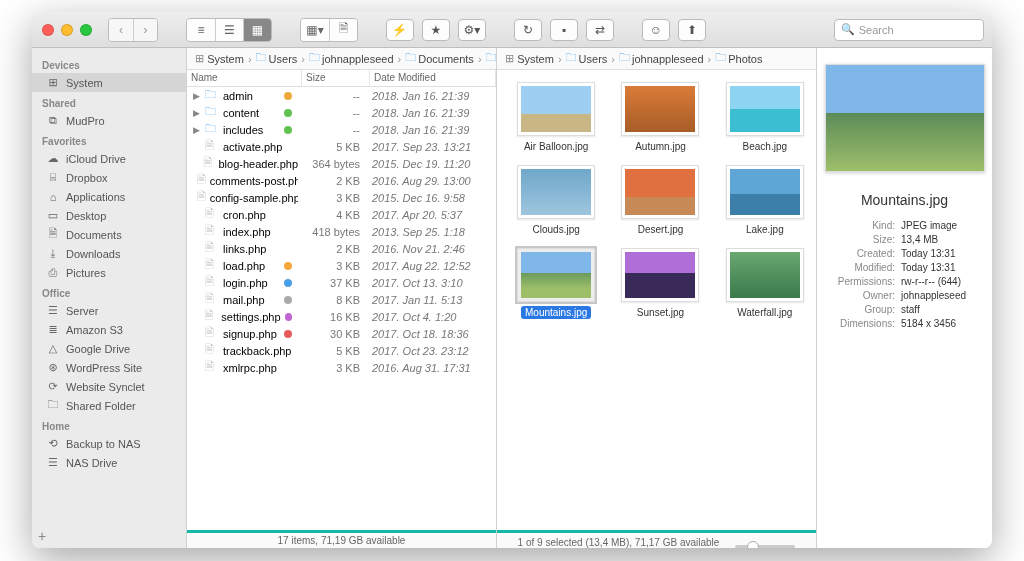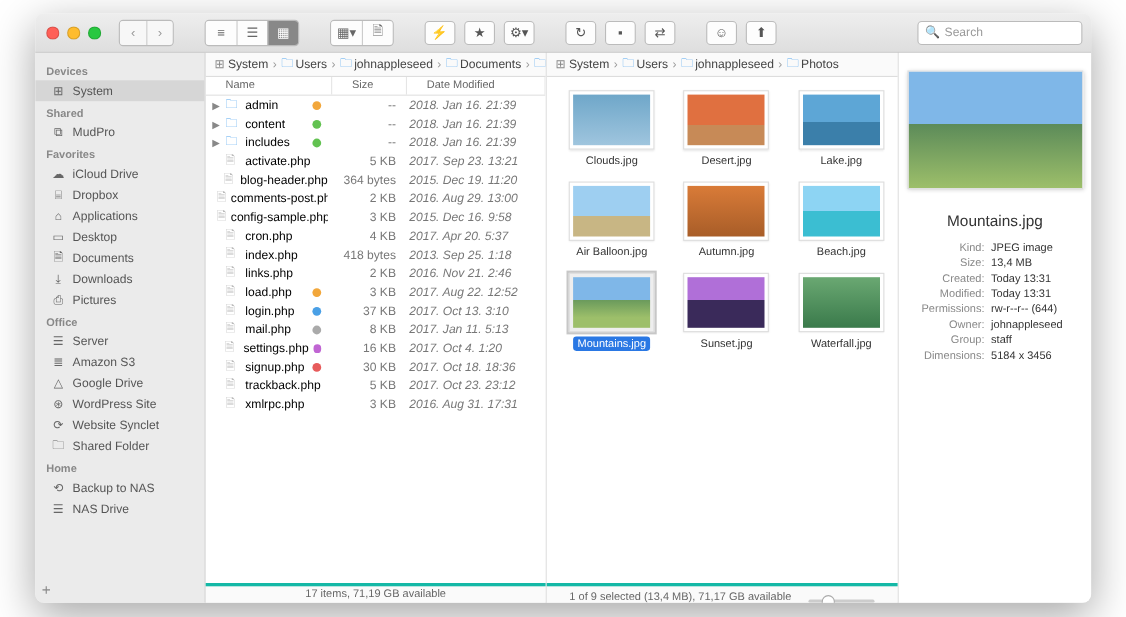--- a/index.html
+++ b/index.html
@@ -28,21 +28,21 @@
   .sb-item.sel { background:#d6d6d6; }
   .sb-icon { width:14px; text-align:center; color:#666; font-size:11px; }
   .sb-add { position:absolute; bottom:4px; left:6px; color:#888; font-size:14px; }
   
   .pane { flex:1; display:flex; flex-direction:column; border-right:1px solid #d0d0d0; min-width:0; }
   .crumb { height:22px; border-bottom:1px solid #ddd; display:flex; align-items:center; padding:0 8px; font-size:11px; color:#444; background:#fafafa; white-space:nowrap; overflow:hidden; }
   .crumb .cicon { color:#8a8a8a; margin-right:3px; }
   .crumb .sep { color:#999; margin:0 4px; }
   .list { flex:1; overflow:auto; font-size:11px; background:#fff; }
   .list-head { display:flex; height:17px; border-bottom:1px solid #e0e0e0; background:#fff; color:#666; }
-  .list-head div { border-right:1px solid #e5e5e5; padding:2px 18px; font-size:10px; }
+  .list-head div { border-right:1px solid #e5e5e5; padding:2px 4px; font-size:10px; }
   .col-name{ flex:1 } .col-size{ width:68px; } .col-date{ width:126px }
   .row { display:flex; height:17px; align-items:center; padding-right:4px; }
   .row .cell-name { flex:1; display:flex; align-items:center; gap:4px; padding-left:6px; overflow:hidden; white-space:nowrap; }
   .row .cell-size { width:68px; text-align:right; color:#777; padding-right:6px; }
   .row .cell-date { width:126px; color:#777; padding-left:6px;font-style:italic; }
   .arrow { color:#888; font-size:9px; width:8px; display:inline-block; }
   .ficon { width:14px; font-size:11px; color:#59a9ef; }
   .ficon.doc { color:#bbb; }
   .tag { width:8px; height:8px; border-radius:50%; margin-left:auto; margin-right:6px; }
   .statusbar { height:18px; border-top:3px solid #14b8a6; font-size:10px; color:#666; display:flex; align-items:center; justify-content:center; background:#fafafa; }
@@ -388,55 +388,55 @@
           <span class="crumb-folder">🗀</span>
           <span>johnappleseed</span>
           <span class="sep">›</span>
           <span class="crumb-folder">🗀</span>
           <span>Photos</span>
         </div>
       <div class="iconview" id="icons">
           <div class="iconrow">
             <div class="iconitem">
               <div class="thumbwrap">
-                <div class="thumb" style="background:linear-gradient(#6fa7c9,#9fc5de)"></div>
-              </div>
-              <div class="iconlabel">Clouds.jpg</div>
-            </div>
-            <div class="iconitem">
-              <div class="thumbwrap">
-                <div class="thumb" style="background:linear-gradient(#e07040 60%,#c78a57 60%)"></div>
-              </div>
-              <div class="iconlabel">Desert.jpg</div>
-            </div>
-            <div class="iconitem">
-              <div class="thumbwrap">
-                <div class="thumb" style="background:linear-gradient(#5da6d6 55%,#3b7faa 55%)"></div>
-              </div>
-              <div class="iconlabel">Lake.jpg</div>
+                <div class="thumb" style="background:linear-gradient(#9ecff1 60%,#c8b684 60%)"></div>
+              </div>
+              <div class="iconlabel">Air Balloon.jpg</div>
+            </div>
+            <div class="iconitem">
+              <div class="thumbwrap">
+                <div class="thumb" style="background:linear-gradient(#d97b38,#a85d28)"></div>
+              </div>
+              <div class="iconlabel">Autumn.jpg</div>
+            </div>
+            <div class="iconitem">
+              <div class="thumbwrap">
+                <div class="thumb" style="background:linear-gradient(#8dd4f3 50%,#3bbed2 50%)"></div>
+              </div>
+              <div class="iconlabel">Beach.jpg</div>
             </div>
           </div>
           <div class="iconrow">
             <div class="iconitem">
               <div class="thumbwrap">
-                <div class="thumb" style="background:linear-gradient(#9ecff1 60%,#c8b684 60%)"></div>
-              </div>
-              <div class="iconlabel">Air Balloon.jpg</div>
-            </div>
-            <div class="iconitem">
-              <div class="thumbwrap">
-                <div class="thumb" style="background:linear-gradient(#d97b38,#a85d28)"></div>
-              </div>
-              <div class="iconlabel">Autumn.jpg</div>
-            </div>
-            <div class="iconitem">
-              <div class="thumbwrap">
-                <div class="thumb" style="background:linear-gradient(#8dd4f3 50%,#3bbed2 50%)"></div>
-              </div>
-              <div class="iconlabel">Beach.jpg</div>
+                <div class="thumb" style="background:linear-gradient(#6fa7c9,#9fc5de)"></div>
+              </div>
+              <div class="iconlabel">Clouds.jpg</div>
+            </div>
+            <div class="iconitem">
+              <div class="thumbwrap">
+                <div class="thumb" style="background:linear-gradient(#e07040 60%,#c78a57 60%)"></div>
+              </div>
+              <div class="iconlabel">Desert.jpg</div>
+            </div>
+            <div class="iconitem">
+              <div class="thumbwrap">
+                <div class="thumb" style="background:linear-gradient(#5da6d6 55%,#3b7faa 55%)"></div>
+              </div>
+              <div class="iconlabel">Lake.jpg</div>
             </div>
           </div>
           <div class="iconrow">
             <div class="iconitem sel">
               <div class="thumbwrap">
                 <div class="thumb" style="background:linear-gradient(#7fb7e8 45%,#6a9a5c 45%,#9dbf6a 80%)"></div>
               </div>
               <div class="iconlabel">Mountains.jpg</div>
             </div>
             <div class="iconitem">

